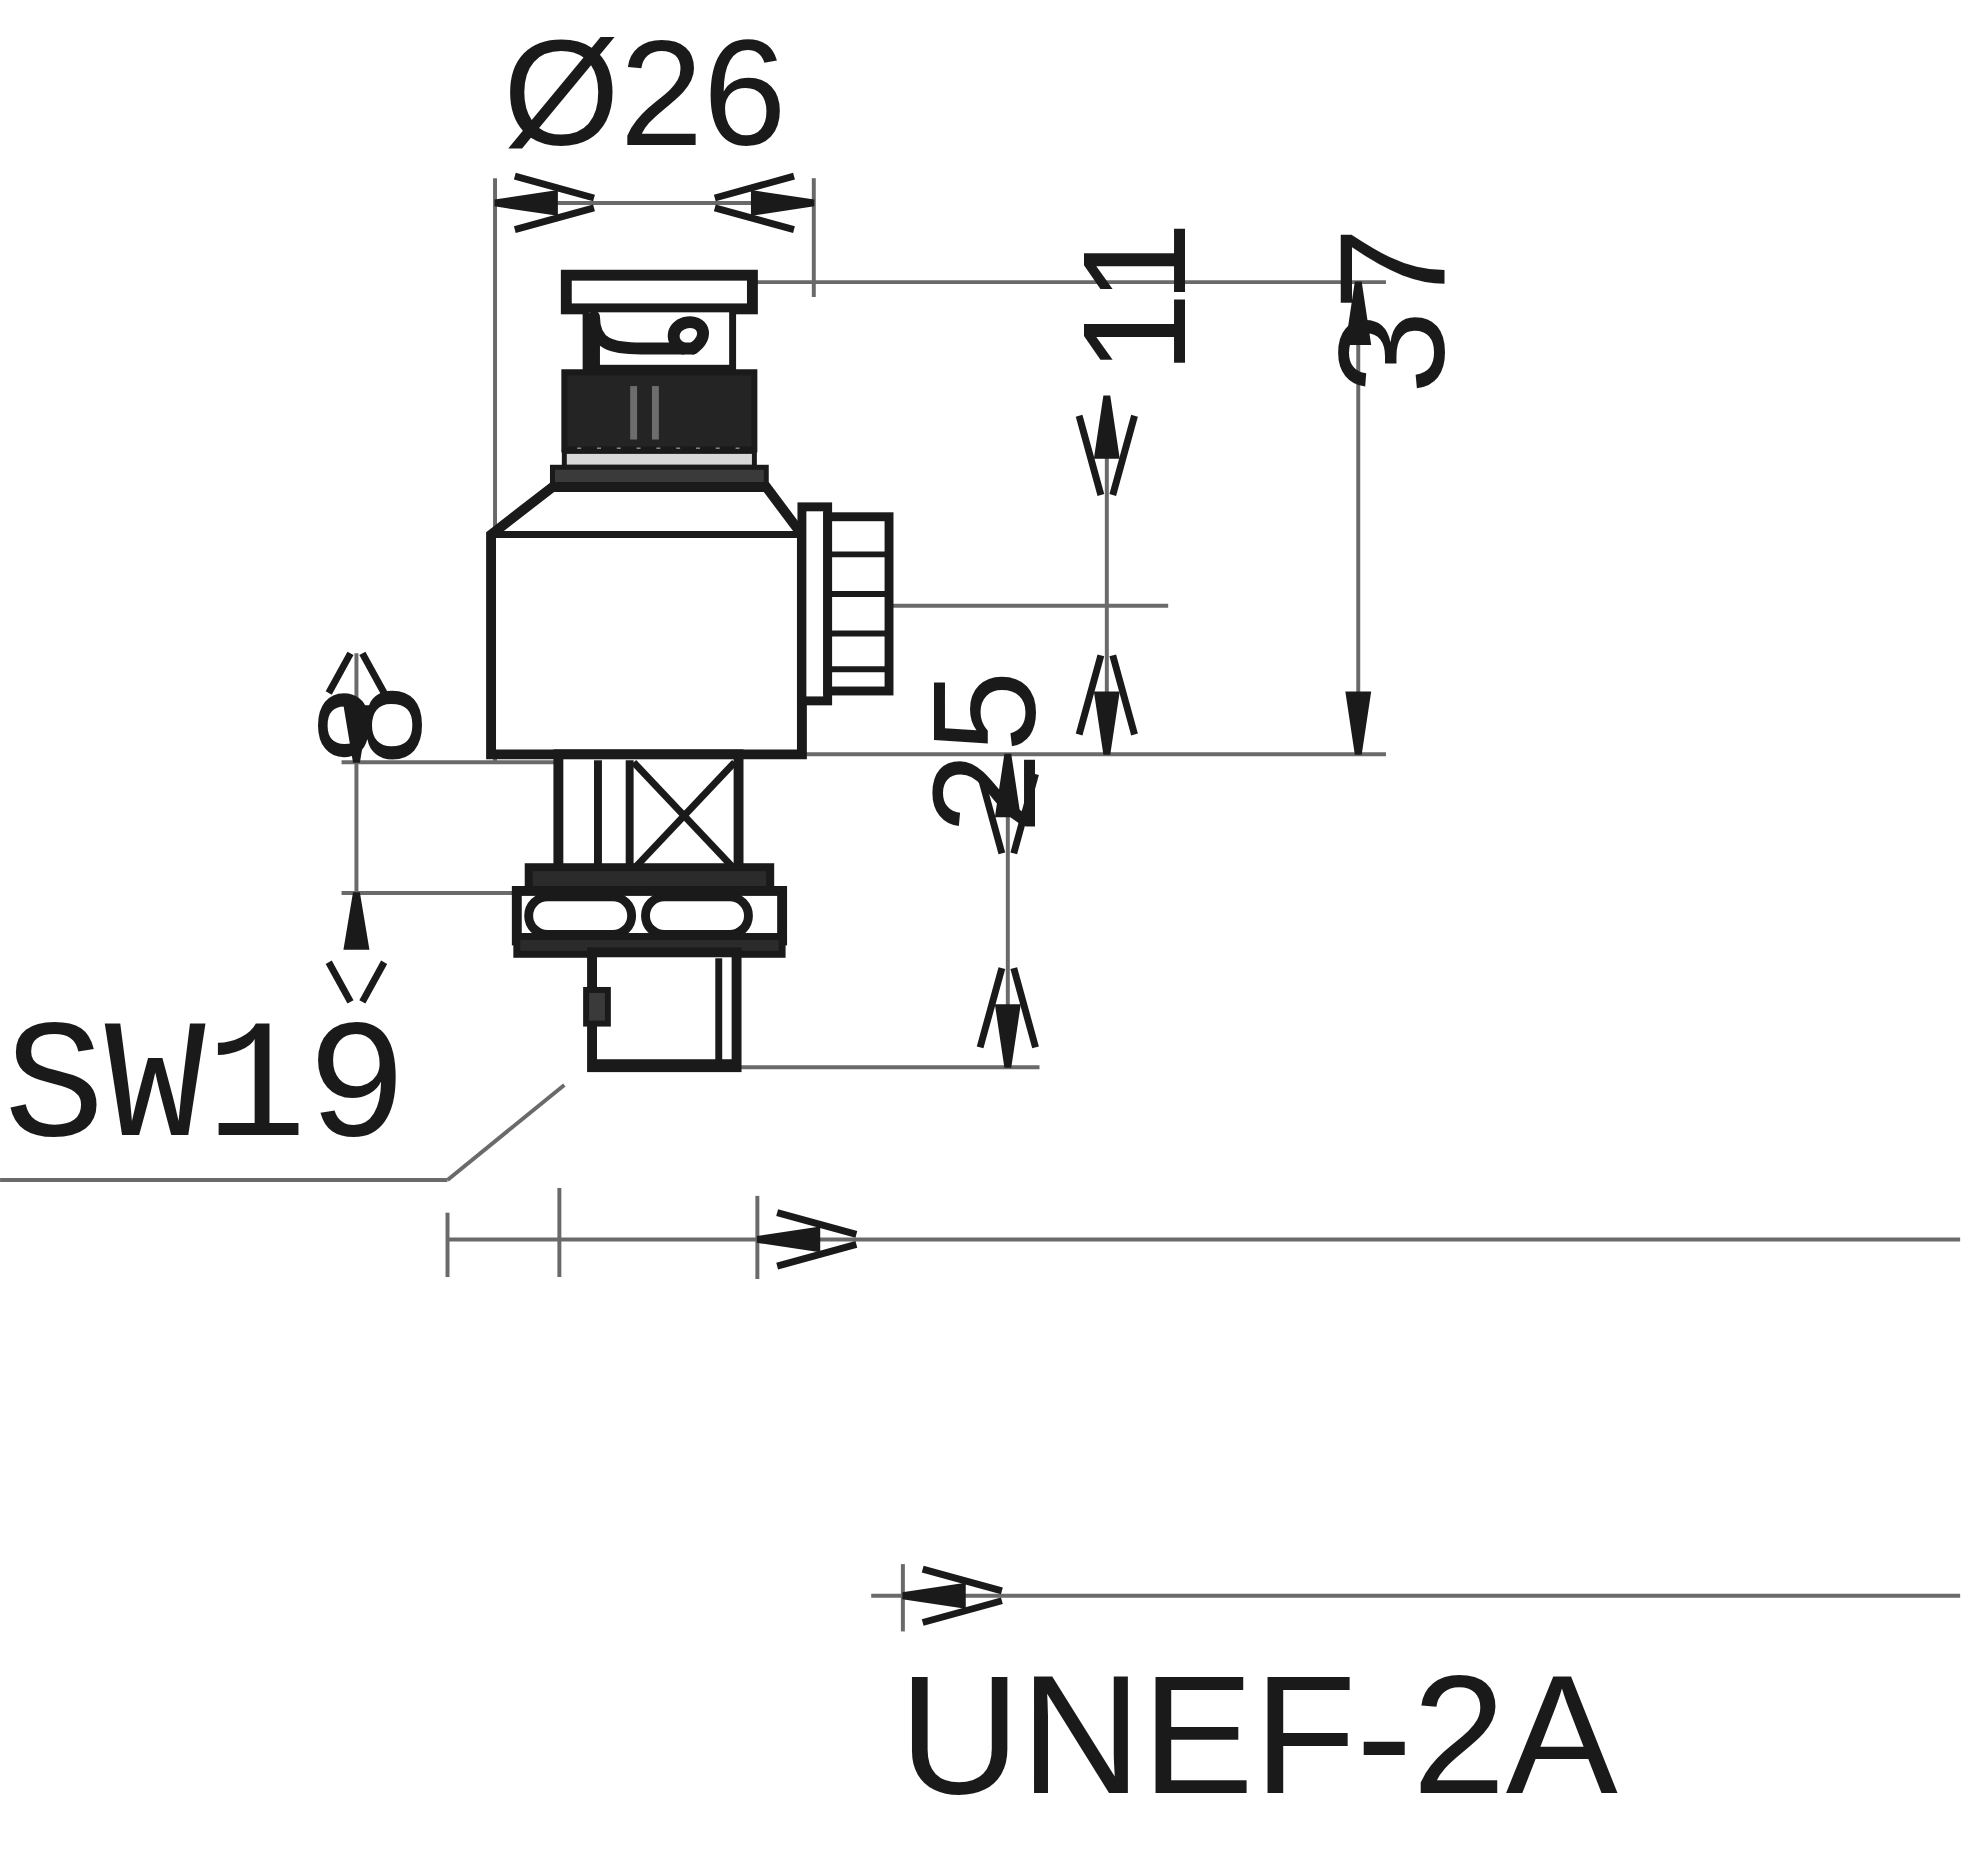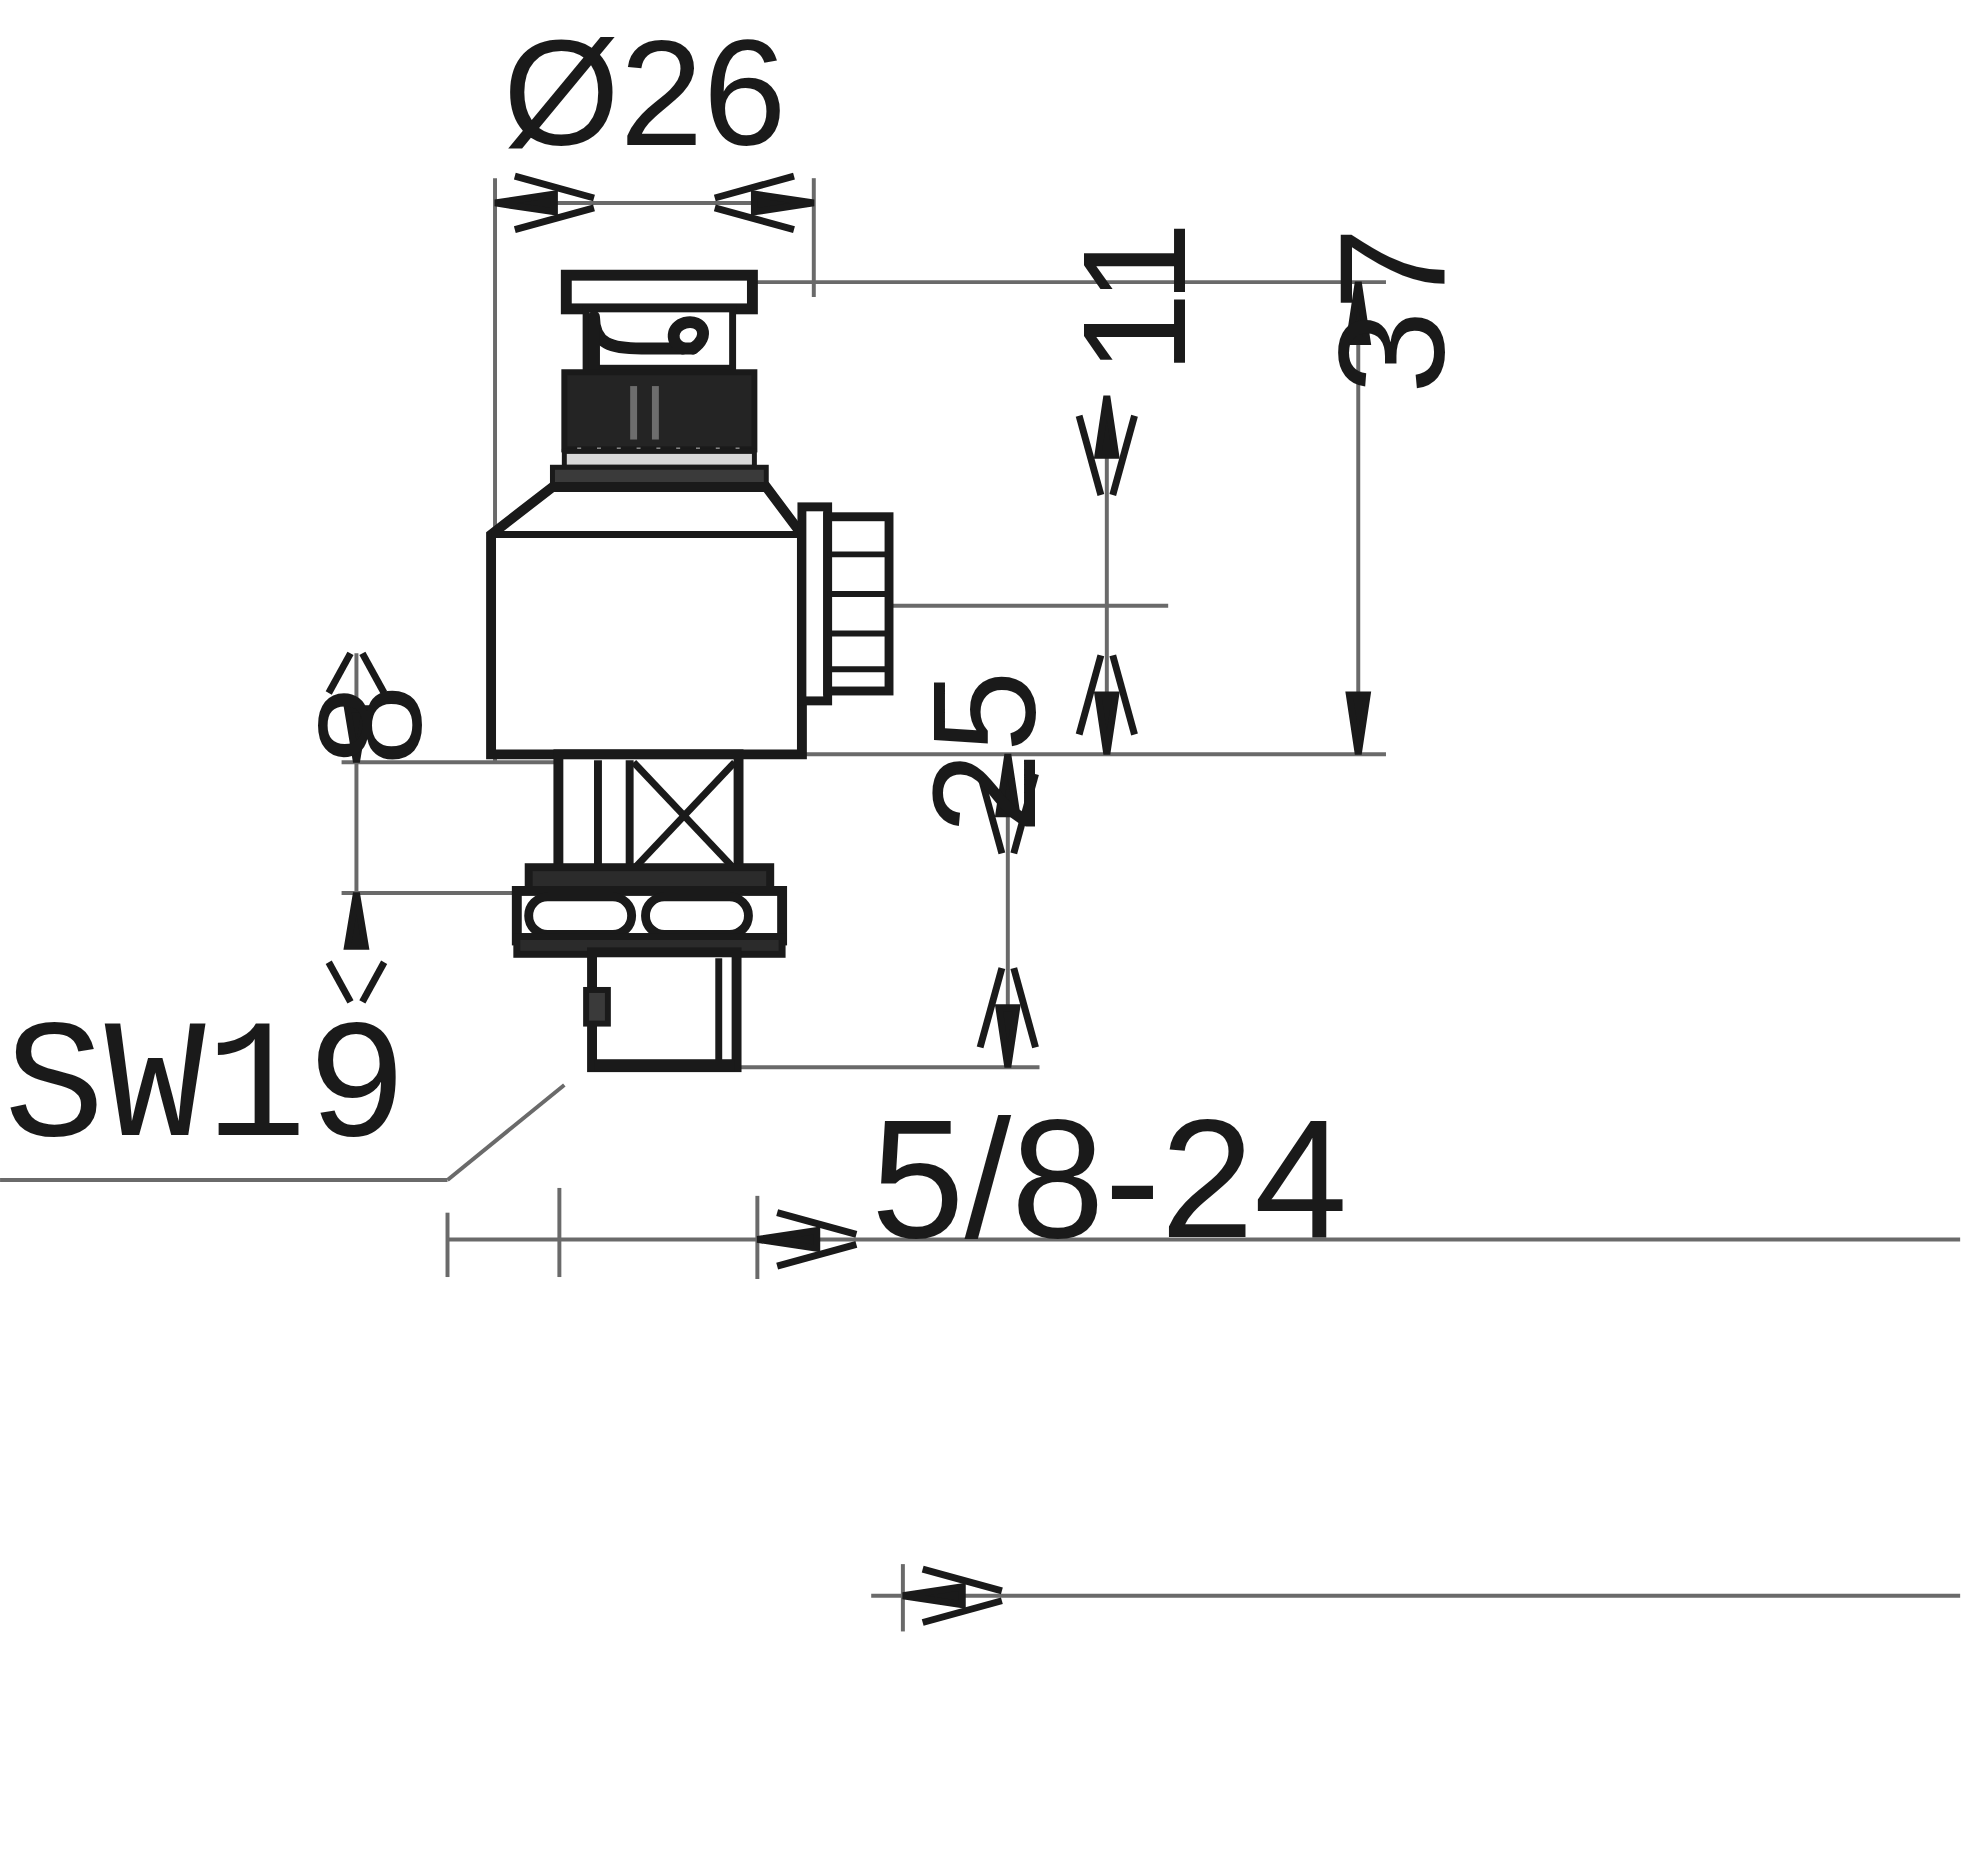--- a/index.html
+++ b/index.html
@@ -194,17 +194,17 @@
   <div class="dimtext rot90" style="left:1317px; top:394px; font-size:150px; transform:rotate(-90deg);">37</div>
 
   <div class="dimtext rot90" style="left:1061px; top:374px; font-size:147px; transform:rotate(-90deg);">11</div>
 
   <div class="dimtext rot90" style="left:911px; top:834px; font-size:147px; transform:rotate(-90deg);">25</div>
 
   <div class="dimtext rot90" style="left:297px; top:766px; font-size:147px; transform:rotate(-90deg);">8</div>
 
   <div class="dimtext" style="left:4px; top:1006px; font-size:168px;font-family:Liberation Mono, monospace;">SW19</div>
 
-  <div class="dimtext" style="left:871px; top:1095px; font-size:168px;">5/8-24</div>
-
+
+  <div class="dimtext" style="left:899px; top:1651px; font-size:168px;">UNEF-2A</div>
 
 </div>
 
 
 </body></html>

